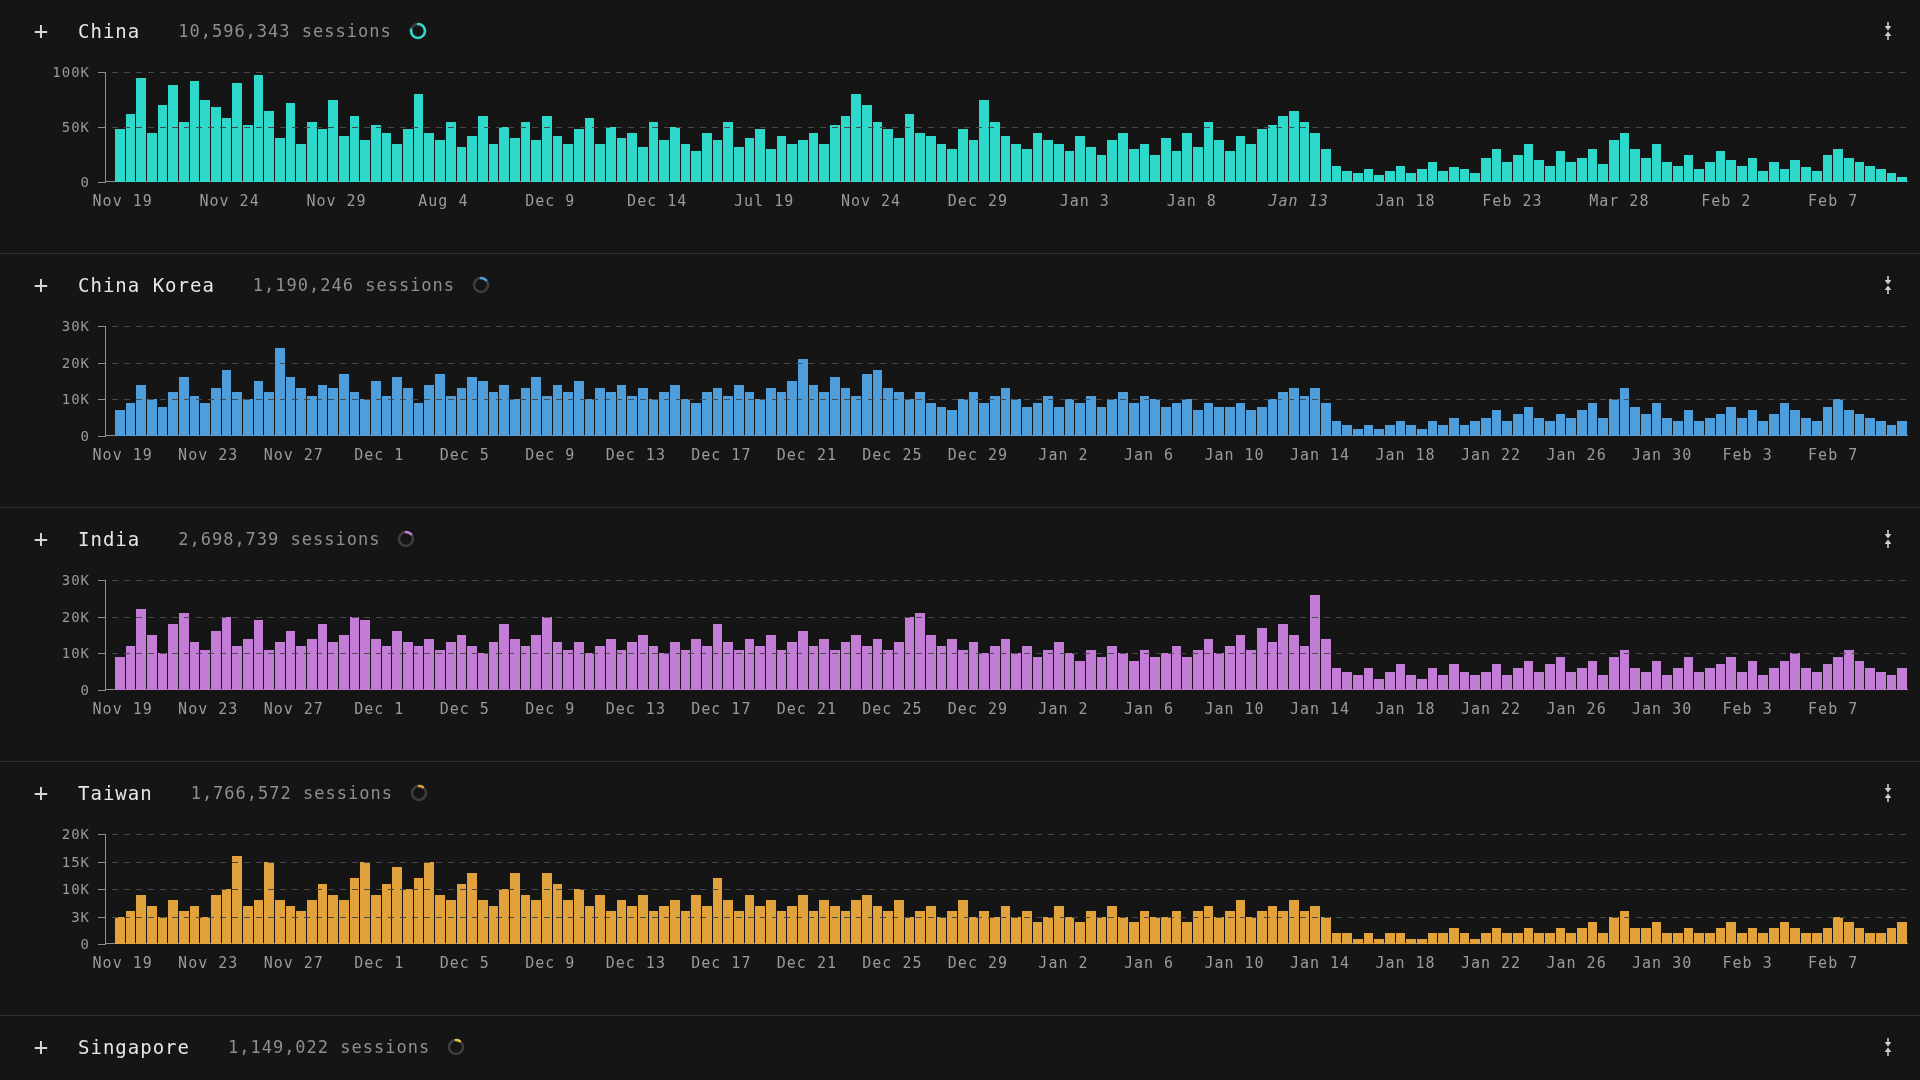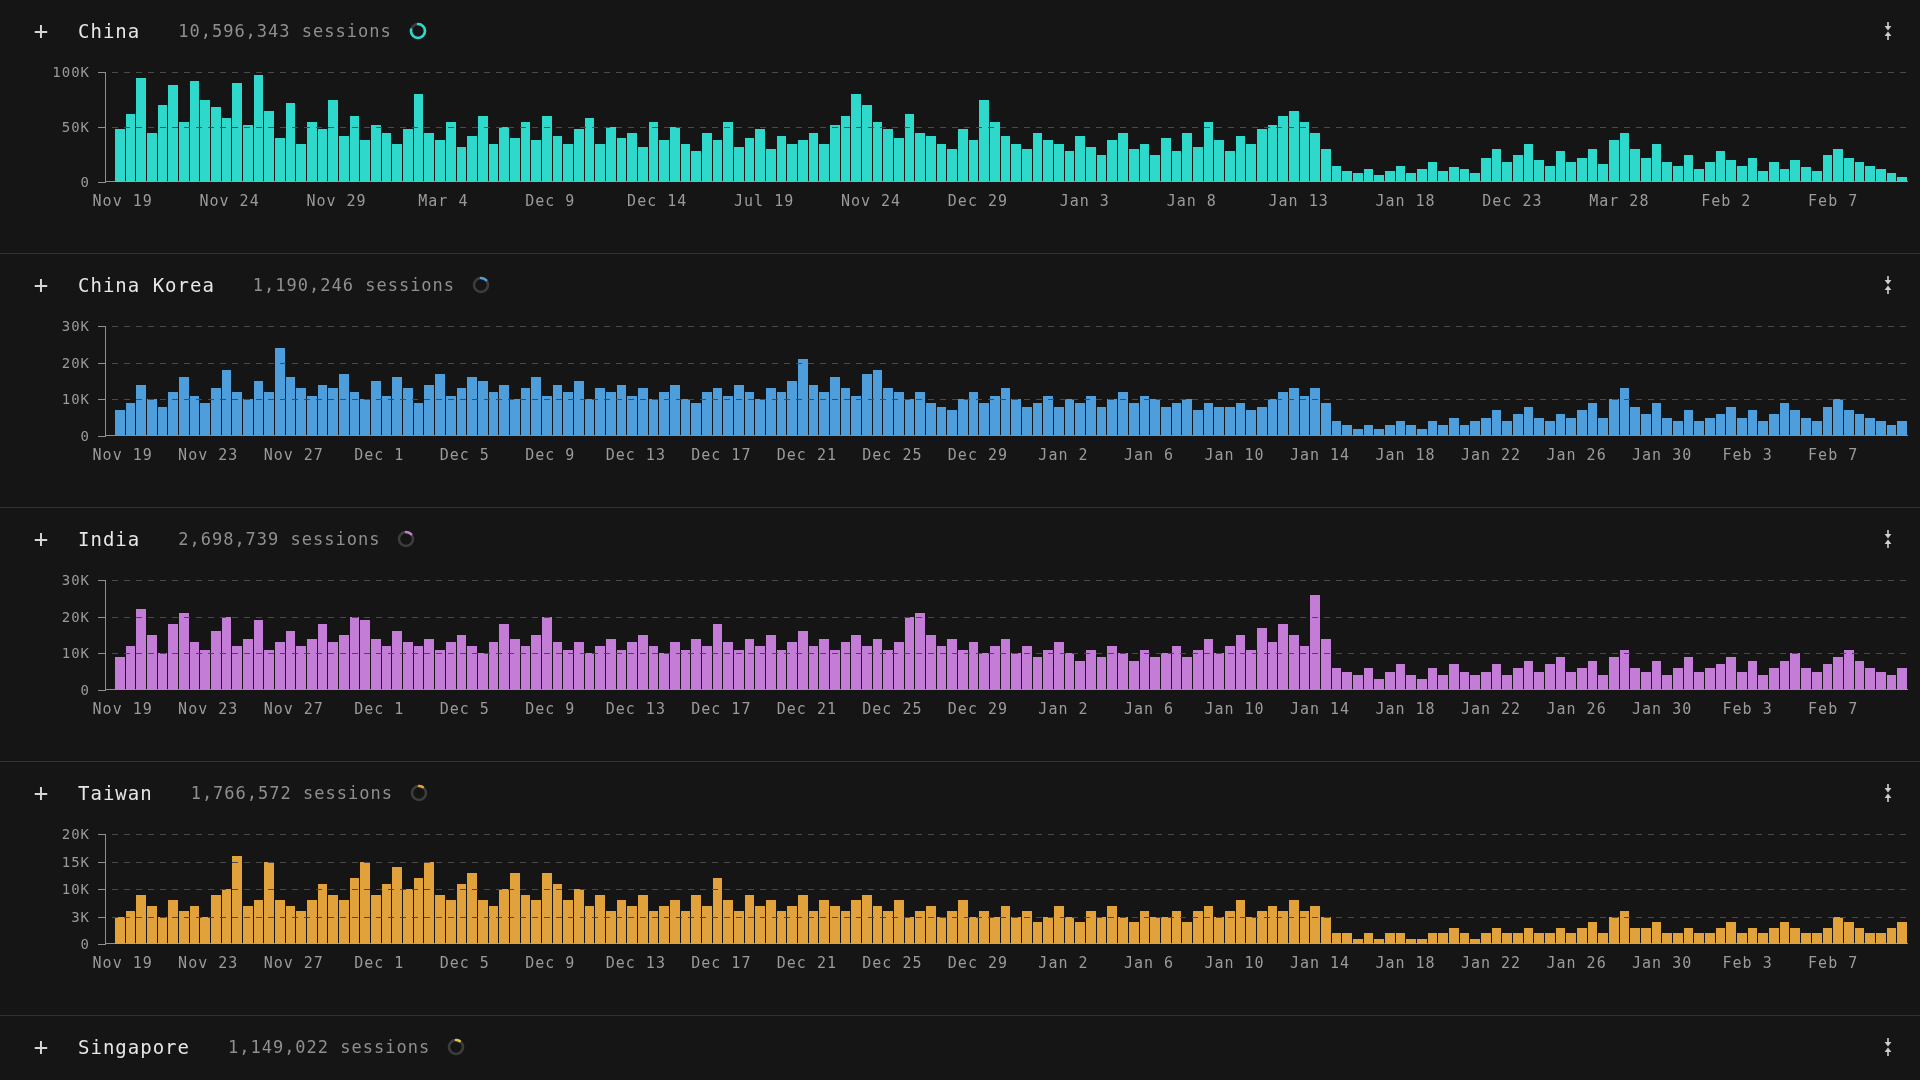--- a/index.html
+++ b/index.html
@@ -265,31 +265,31 @@
           <div class="gridline" style="top: 50%;"></div>
           <div class="ytick" style="top: calc(50% + 0px);"></div>
           <span class="ylabel" style="top: 50%;">50K</span>
           <div class="ytick" style="top: calc(100% + 0px);"></div>
           <span class="ylabel" style="top: 100%;">0</span>
         </div>
       <div class="xlabels">
           <span class="xlabel" style="left: 0.595238%;">Nov 19</span>
           <span class="xlabel" style="left: 6.54762%;">Nov 24</span>
           <span class="xlabel" style="left: 12.5%;">Nov 29</span>
-          <span class="xlabel" style="left: 18.4524%;">Mar 4</span>
+          <span class="xlabel" style="left: 18.4524%;">Aug 4</span>
           <span class="xlabel" style="left: 24.4048%;">Dec 9</span>
           <span class="xlabel" style="left: 30.3571%;">Dec 14</span>
           <span class="xlabel" style="left: 36.3095%;">Jul 19</span>
           <span class="xlabel" style="left: 42.2619%;">Nov 24</span>
           <span class="xlabel" style="left: 48.2143%;">Dec 29</span>
           <span class="xlabel" style="left: 54.1667%;">Jan 3</span>
           <span class="xlabel" style="left: 60.119%;">Jan 8</span>
-          <span class="xlabel" style="left: 66.0714%;">Jan 13</span>
+          <span class="xlabel" style="left: 66.0714%; font-style: italic;">Jan 13</span>
           <span class="xlabel" style="left: 72.0238%;">Jan 18</span>
-          <span class="xlabel" style="left: 77.9762%;">Dec 23</span>
+          <span class="xlabel" style="left: 77.9762%;">Feb 23</span>
           <span class="xlabel" style="left: 83.9286%;">Mar 28</span>
           <span class="xlabel" style="left: 89.881%;">Feb 2</span>
           <span class="xlabel" style="left: 95.8333%;">Feb 7</span>
         </div>
     </div>
   </section>
     <section class="row" style="--accent: #4d9edb;">
     <div class="row-header">
       <button class="plus-btn">+</button>
       <span class="country-name">China Korea</span>

